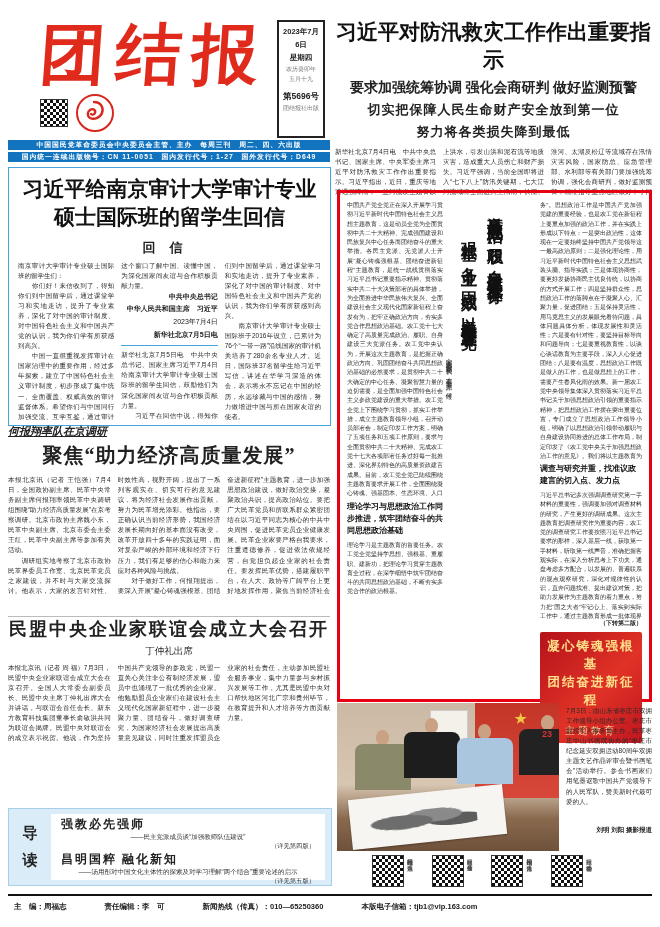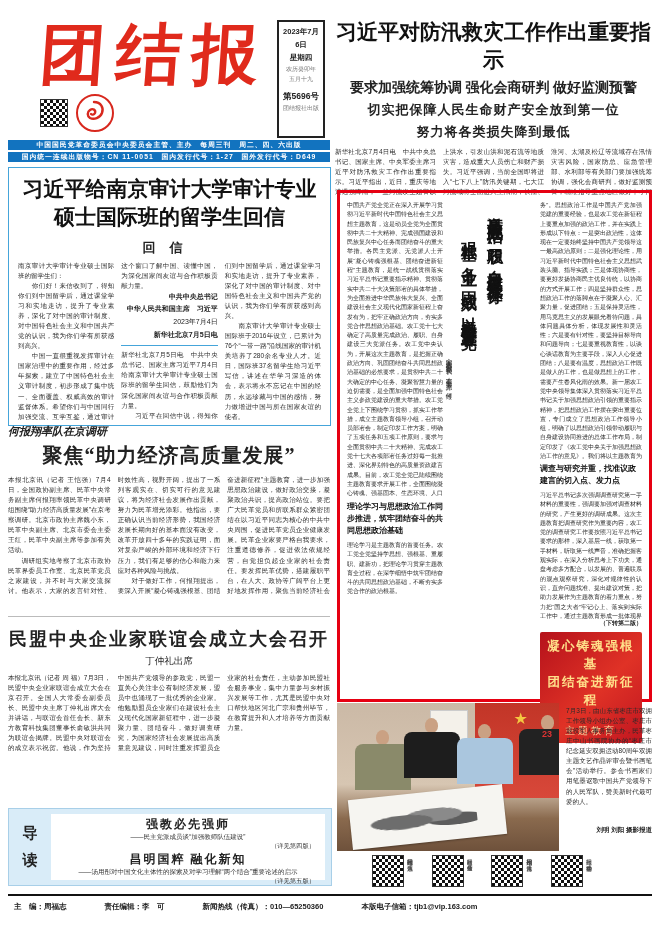--- a/index.html
+++ b/index.html
@@ -42,21 +42,21 @@
   .vtitle{font-size:16px;font-weight:bold;font-family:"Liberation Serif",serif;
           letter-spacing:2px;color:#111;line-height:1.25;}
   .vbyline{font-size:6.5px;color:#333;letter-spacing:1px;}
   .subhead-sm{font-size:8px;font-weight:bold;line-height:1.5;margin:4px 0;color:#111;white-space:normal;}
   .banner{background:linear-gradient(135deg,#b5121b,#e03226 55%,#c01620);border-radius:2px;
           text-align:center;padding:5px 2px;}
   .banner .l{font-size:12.5px;font-weight:900;color:#ffe08a;font-family:"Liberation Serif",serif;
              letter-spacing:2px;line-height:1.45;}
   .banner .t{font-size:10px;color:#ffd9a0;margin-top:14px;letter-spacing:3px;}
   
-  .kicker{font-size:11px;font-weight:bold;font-style:italic;font-family:"Liberation Serif",serif;}
+  .kicker{font-size:11px;font-weight:bold;font-style:italic;font-family:"Liberation Serif",serif;text-decoration:underline;}
   .survey-h{font-size:20px;font-weight:900;font-family:"Liberation Serif",serif;text-align:center;
             letter-spacing:1px;margin-top:3px;}
   .mm-h{font-size:18px;font-weight:900;font-family:"Liberation Serif",serif;text-align:center;letter-spacing:2px;}
   .mm-b{font-size:9.5px;text-align:center;margin:4px 0 5px;font-family:"Liberation Serif",serif;}
   
   .photo{background:linear-gradient(180deg,#cbb9a6 0%,#d7c6b2 55%,#8a6a4e 78%,#6e513b 100%);position:relative;overflow:hidden;}
   .redwall{position:absolute;right:0;top:0;width:38%;height:64%;background:linear-gradient(180deg,#c23527,#d8483a);}
   .emblem{position:absolute;right:14%;top:4%;color:#f4c842;font-size:16px;}
   .poster{position:absolute;left:42%;top:5%;width:16%;height:42%;background:#f4f1ea;border:1px solid #ccc;}
   .painting{position:absolute;left:6%;bottom:6%;width:70%;height:34%;background:#f6f5f1;
@@ -66,21 +66,21 @@
                   radial-gradient(ellipse at 60% 45%,#8a8a8a 0 30%,transparent 32%),
                   radial-gradient(ellipse at 80% 65%,#5d5d5d 0 22%,transparent 25%);}
   .person{position:absolute;}
   .head{width:13px;height:15px;background:#caa183;border-radius:50% 50% 45% 45%;margin:0 auto;}
   .torso{width:56px;height:46px;border-radius:8px 8px 0 0;margin-top:-1px;}
   
   .daodu{background:#d9ecf8;border:1px solid #a8cfe8;display:flex;}
   .daodu-label{width:42px;display:flex;flex-direction:column;align-items:center;justify-content:center;
                gap:8px;font-size:15px;font-weight:900;font-family:"Liberation Serif",serif;color:#222;}
   .daodu-panel{flex:1;background:#fff;margin:5px 6px 5px 0;padding:2px 10px;}
-  .dd-title{font-size:12px;font-weight:900;font-family:"Liberation Serif",serif;text-align:center;letter-spacing:2px;}
+  .dd-title{font-size:12px;font-weight:900;font-family:"Liberation Serif",serif;text-align:left;letter-spacing:2px;}
   .dd-sub{font-size:6.5px;text-align:center;color:#333;}
   .dd-ref{font-size:6.3px;text-align:right;color:#333;}
   
   .qrrow{display:flex;gap:18px;align-items:flex-start;}
   .qrunit{display:flex;gap:3px;}
   .qlabel{font-size:5.5px;color:#444;line-height:1.2;}
   
   .footline{border-top:2.5px solid #111;}
   .footer{display:flex;gap:38px;font-size:7.5px;font-weight:bold;color:#222;}
 </style>
@@ -172,21 +172,21 @@
 
   <div class="abs" style="left:8px;top:424px;width:322px;">
     <div class="kicker">何报翔率队在京调研</div>
     <div class="survey-h">聚焦“助力经济高质量发展”</div>
     <div class="jtext col3" style="height:128px;margin-top:6px;">本报北京讯（记者 王恺强）7月4日，全国政协副主席、民革中央常务副主席何报翔率领民革中央调研组围绕“助力经济高质量发展”在京考察调研。北京市政协主席魏小东，民革中央副主席、北京市委会主委王红，民革中央副主席等参加有关活动。
 　　调研组实地考察了北京市政协民革界委员工作室、北京民革党员之家建设，并不时与大家交流探讨。他表示，大家的发言针对性、时效性高，视野开阔，提出了一系列客观实在、切实可行的意见建议，将为经济社会发展作出贡献，努力为民革增光添彩。他指出，要正确认识当前经济形势，我国经济发展长期向好的基本面没有改变，改革开放四十多年的实践证明，面对复杂严峻的外部环境和经济下行压力，我们有足够的信心和能力来应对各种风险与挑战。
 　　对于做好工作，何报翔提出，要深入开展“凝心铸魂强根基、团结奋进新征程”主题教育，进一步加强思想政治建设，做好政治交接，凝聚政治共识，提高政治站位。要把广大民革党员和所联系群众紧密团结在以习近平同志为核心的中共中央周围，促进民革党员企业健康发展。民革企业家要严格自我要求，注重道德修养，促进依法依规经营，自觉担负起企业家的社会责任。要发挥民革优势，搭建履职平台，在人大、政协等广阔平台上更好地发挥作用，聚焦当前经济社会发展中的热点难点堵点问题，建言资政，共同推动高水平新时代中国特色社会主义参政党建设。
 　　民革中央调研部、中共北京市委统战部，民革北京市委会、北京市东城区有关负责同志参加调研。</div>
   </div>
 
-  <div class="abs" style="left:8px;top:616px;width:322px;border-top:1px solid #bbb;padding-top:10px;">
+  <div class="abs" style="left:8px;top:616px;width:322px;border-top:1px solid #bbb;">
     <div class="mm-h">民盟中央企业家联谊会成立大会召开</div>
     <div class="mm-b">丁仲礼出席</div>
     <div class="jtext col3" style="height:140px;">本报北京讯（记者 周 福）7月3日，民盟中央企业家联谊会成立大会在京召开。全国人大常委会副委员长、民盟中央主席丁仲礼出席大会并讲话，与联谊会首任会长、新东方教育科技集团董事长俞敏洪共同为联谊会揭牌。民盟中央对联谊会的成立表示祝贺。他说，作为坚持中国共产党领导的参政党，民盟一直关心关注非公有制经济发展，盟员中也涌现了一批优秀的企业家。他勉励盟员企业家们在建设社会主义现代化国家新征程中，进一步凝聚力量、团结奋斗，做好调查研究，为国家经济社会发展提出高质量意见建议，同时注重发挥盟员企业家的社会责任，主动参加民盟社会服务事业，集中力量参与乡村振兴发展等工作，尤其是民盟中央对口帮扶地区河北广宗和贵州毕节，在教育提升和人才培养等方面贡献力量。</div>
   </div>
 
   <div class="abs photo" style="left:337px;top:703px;width:222px;height:148px;">
     <div class="redwall"></div>
     <div class="emblem">★</div>
     <div class="poster"></div>
     <div class="person" style="left:8%;top:18%;">

